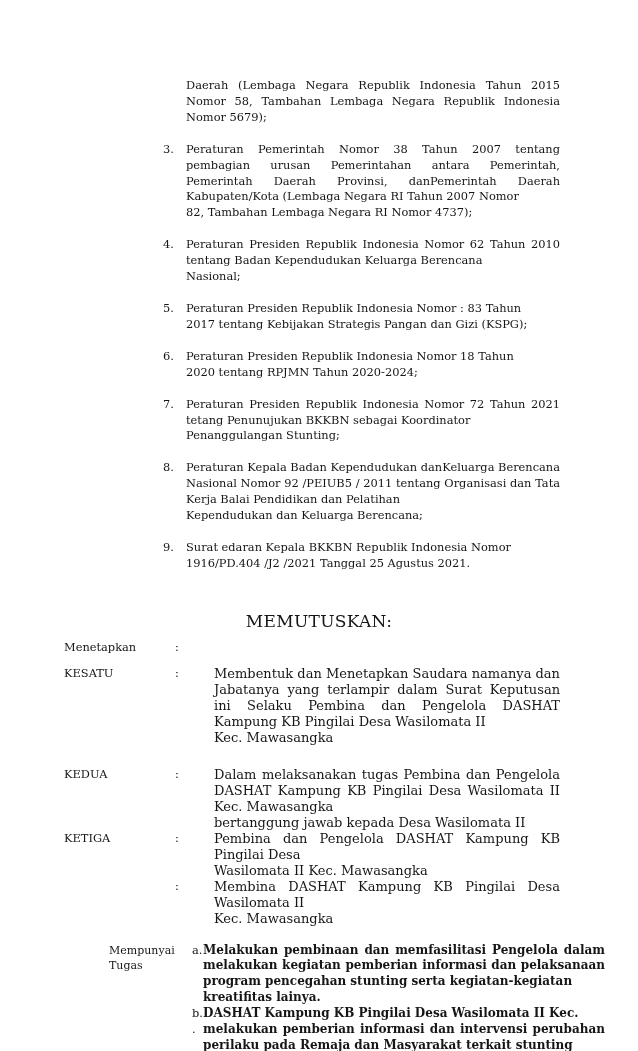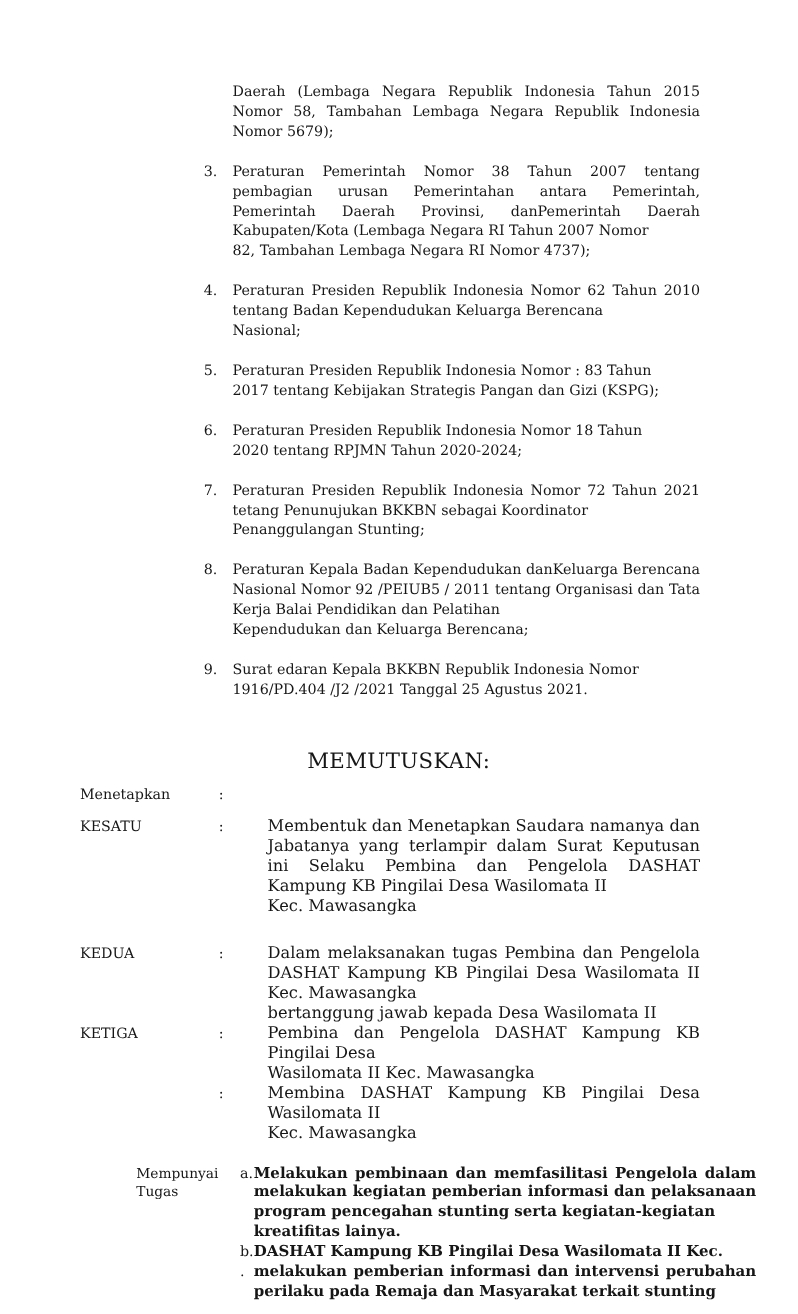--- a/index.html
+++ b/index.html
@@ -12,21 +12,21 @@
     height: 1051px;
     position: relative;
     font-family: "DejaVu Serif", "Liberation Serif", serif;
     color: #161616;
     overflow: hidden;
   }
 
   .page {
     position: absolute;
     left: 0;
-    top: 4px;
+    top: 16px;
     width: 638px;
     height: 902px;
     background: #ffffff;
   }
 
   
   .considerans {
     position: absolute;
     left: 160px;
     top: 62px;

